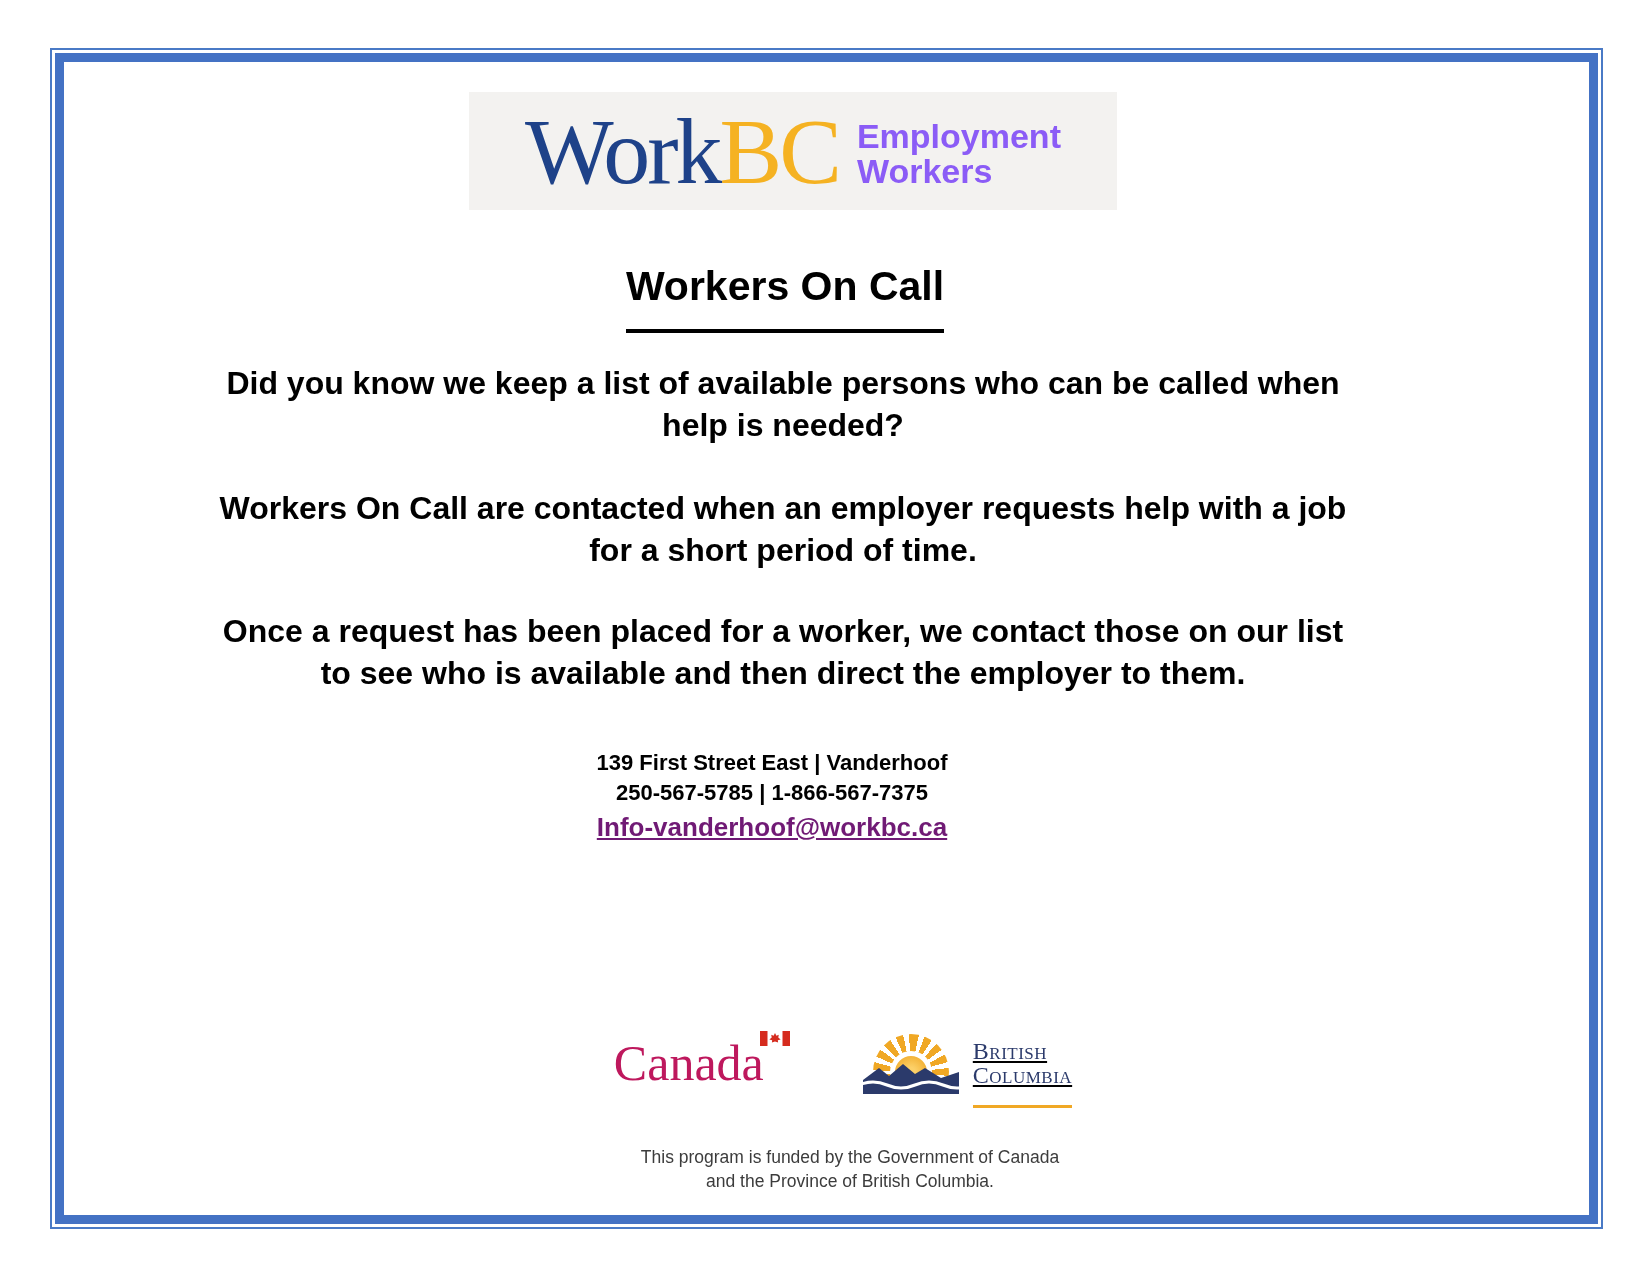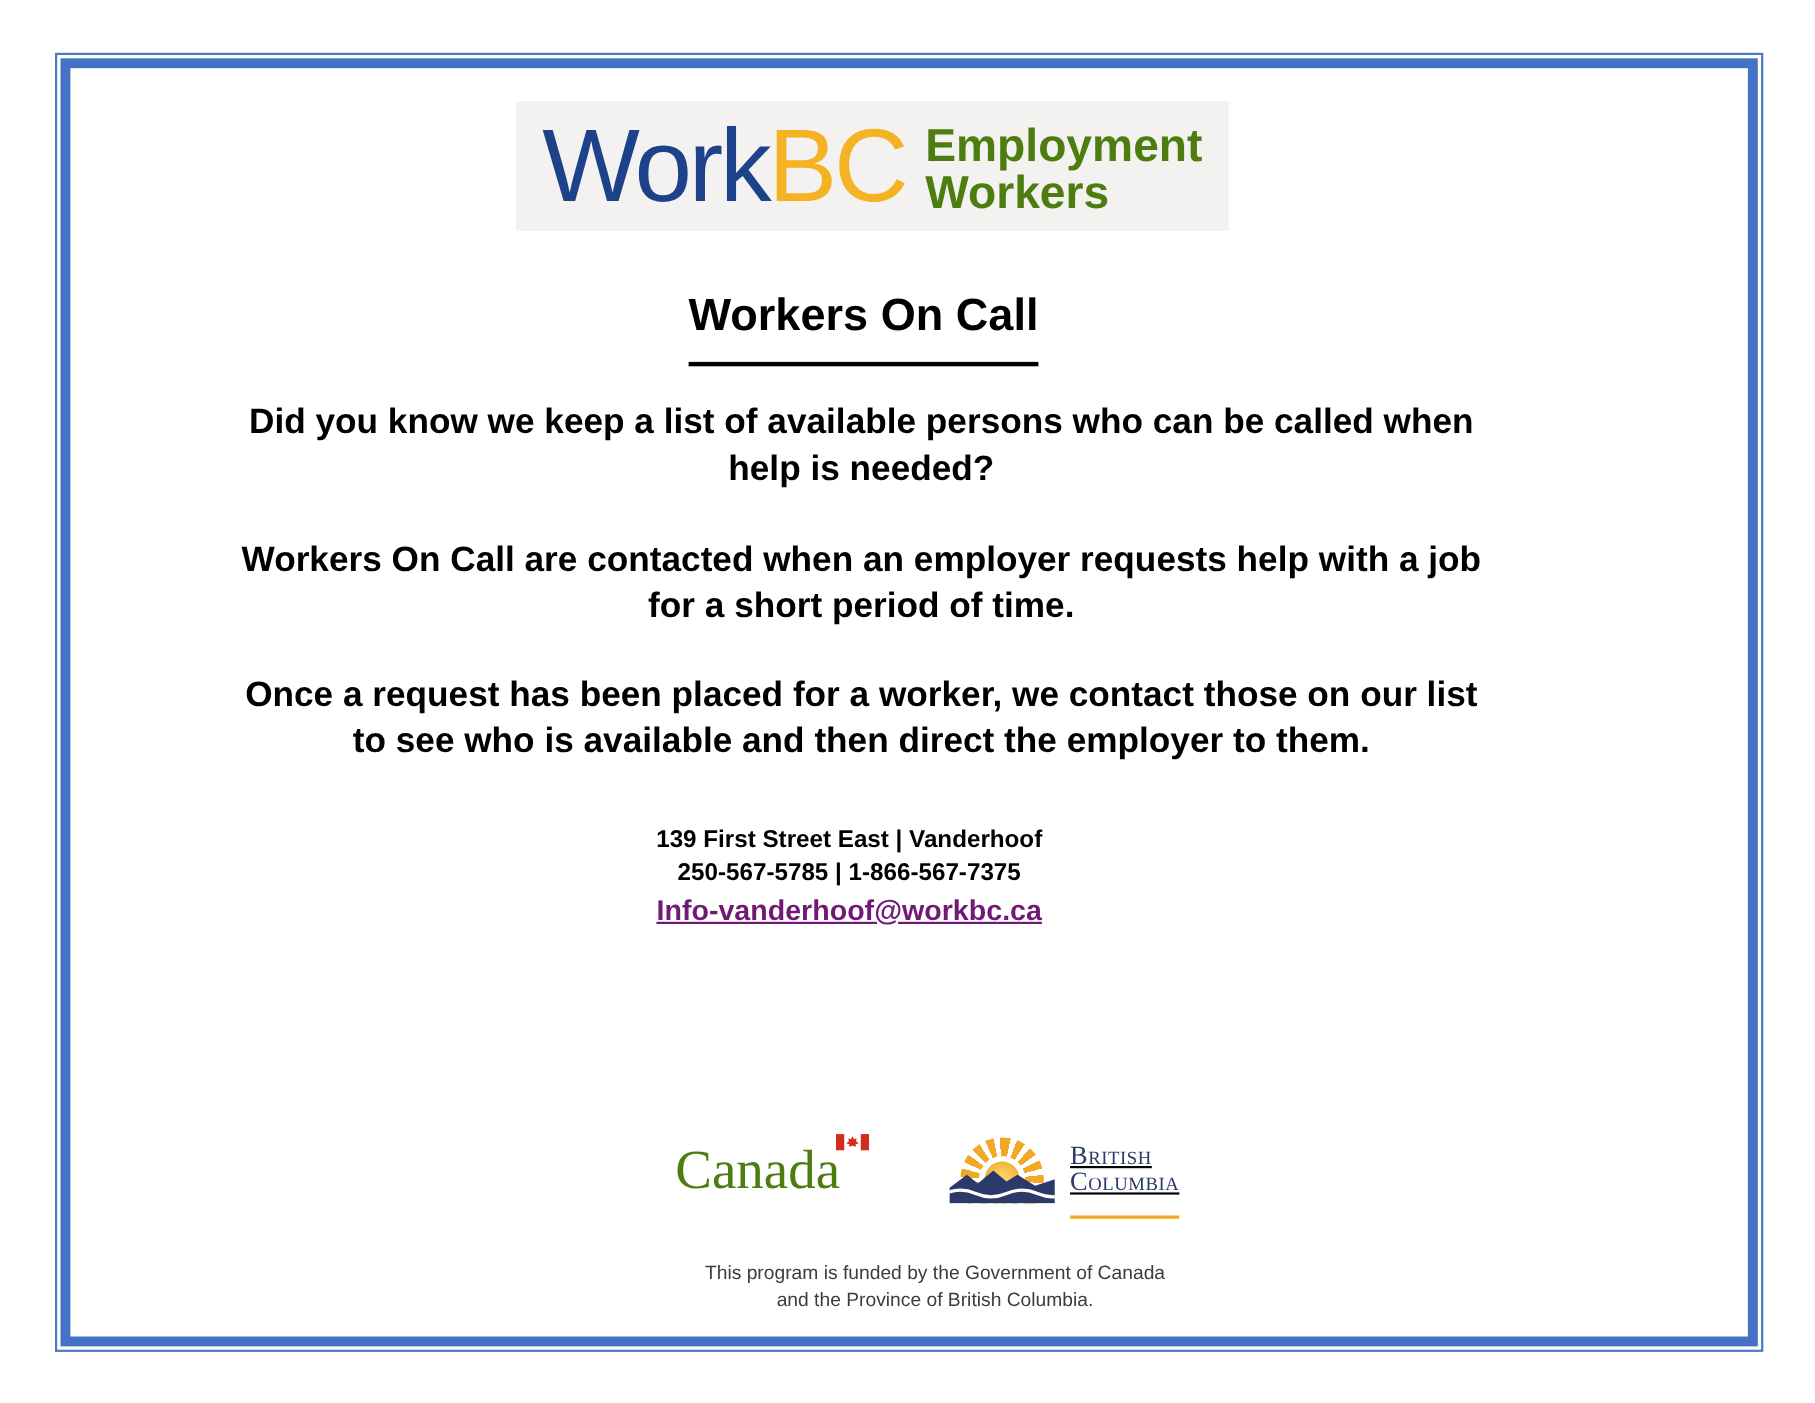--- a/index.html
+++ b/index.html
@@ -14,47 +14,47 @@
   }
   .center-abs { position:absolute; left:0; width:100%; text-align:center; }
 
   
   .logo-strip { top:92px; display:flex; justify-content:center; }
   .logo-bg {
     transform:translateX(-32px); background:#f3f2f0; width:648px; height:118px;
     display:flex; align-items:center; justify-content:center;
   }
   .logo-text {
-    font-family:Liberation Sans, sans-serif; font-size:94px; line-height:1;
+    font-family:Liberation Serif, serif; font-size:94px; line-height:1;
     letter-spacing:-3px; white-space:nowrap;
   }
   .logo-work { color:#1e4289; }
   .logo-bc   { color:#f5b222; }
   .logo-tagline {
-    font-family:"Liberation Sans", sans-serif; font-weight:bold; color:#4d7c0f;
-    font-size:42px; line-height:1.02; text-align:left; margin-left:18px; margin-top:6px;
+    font-family:"Liberation Sans", sans-serif; font-weight:bold; color:#8b5cf6;
+    font-size:34px; line-height:1.02; text-align:left; margin-left:18px; margin-top:6px;
   }
 
   
   .title { top:263px; transform:translateX(-40px); font-size:41px; font-weight:bold; }
   .title .u { border-bottom:4px solid #000; padding-bottom:20px;margin-top:31px; }
 
   
   .para { font-size:32px; font-weight:bold; line-height:42px; transform:translateX(-42px); }
   .p1 { top:362px; } .p2 { top:487px; } .p3 { top:610px; }
   .para span { display:block; }
 
   
   .contact { top:748px; transform:translateX(-53px); font-weight:bold; font-size:22px; line-height:30px; }
   .email-line { margin-top:4px; }
   .email-link { color:#701a75; text-decoration:underline; font-size:26px; font-weight:bold; cursor:pointer; }
 
   
   .logos-row { top:1032px; display:flex; justify-content:center; align-items:center; gap:85px; transform:translateX(18px); }
-  .canada-wordmark { position:relative; font-family:"Liberation Serif", serif; font-size:50px; color:#4d7c0f; line-height:1; padding-right:14px; }
+  .canada-wordmark { position:relative; font-family:"Liberation Serif", serif; font-size:50px; color:#be185d; line-height:1; padding-right:14px; }
   .canada-flag { position:absolute; top:-7px; right:-12px; width:30px; height:15px; }
 
   .bc-logo { display:flex; align-items:center; gap:14px;text-decoration:underline; }
   .bc-sun { position:relative; width:96px; height:62px; overflow:hidden; }
   .bc-rays { position:absolute; left:10px; top:2px; width:76px; height:76px; border-radius:50%;
              background:repeating-conic-gradient(#f0a825 0deg 12deg, #ffffff 12deg 21deg); }
   .bc-ring { position:absolute; left:27px; top:19px; width:42px; height:42px; border-radius:50%; background:#fff; }
   .bc-core { position:absolute; left:32px; top:24px; width:32px; height:32px; border-radius:50%;
              background:radial-gradient(circle, #fcd068 20%, #f0a825 90%); }
   .bc-mountains { position:absolute; left:0; bottom:0; width:96px; height:34px; }

